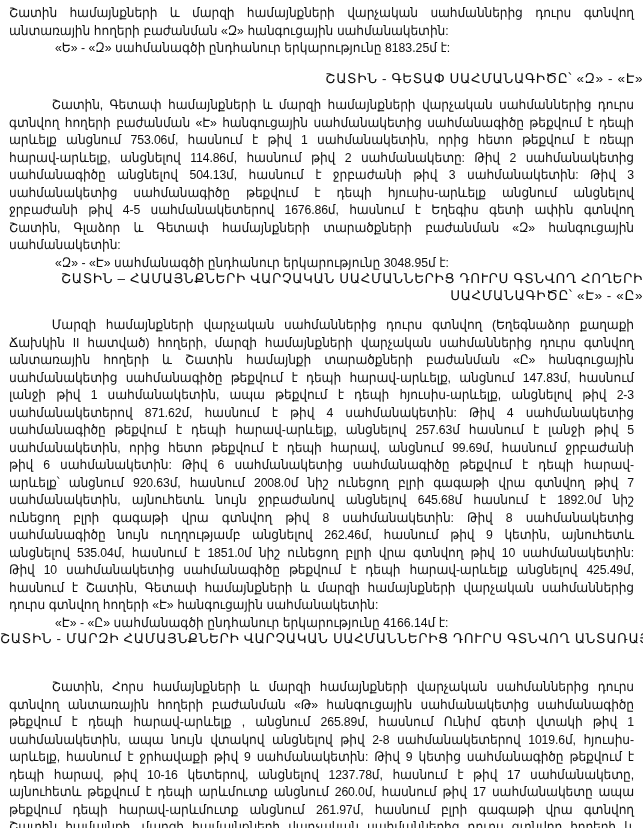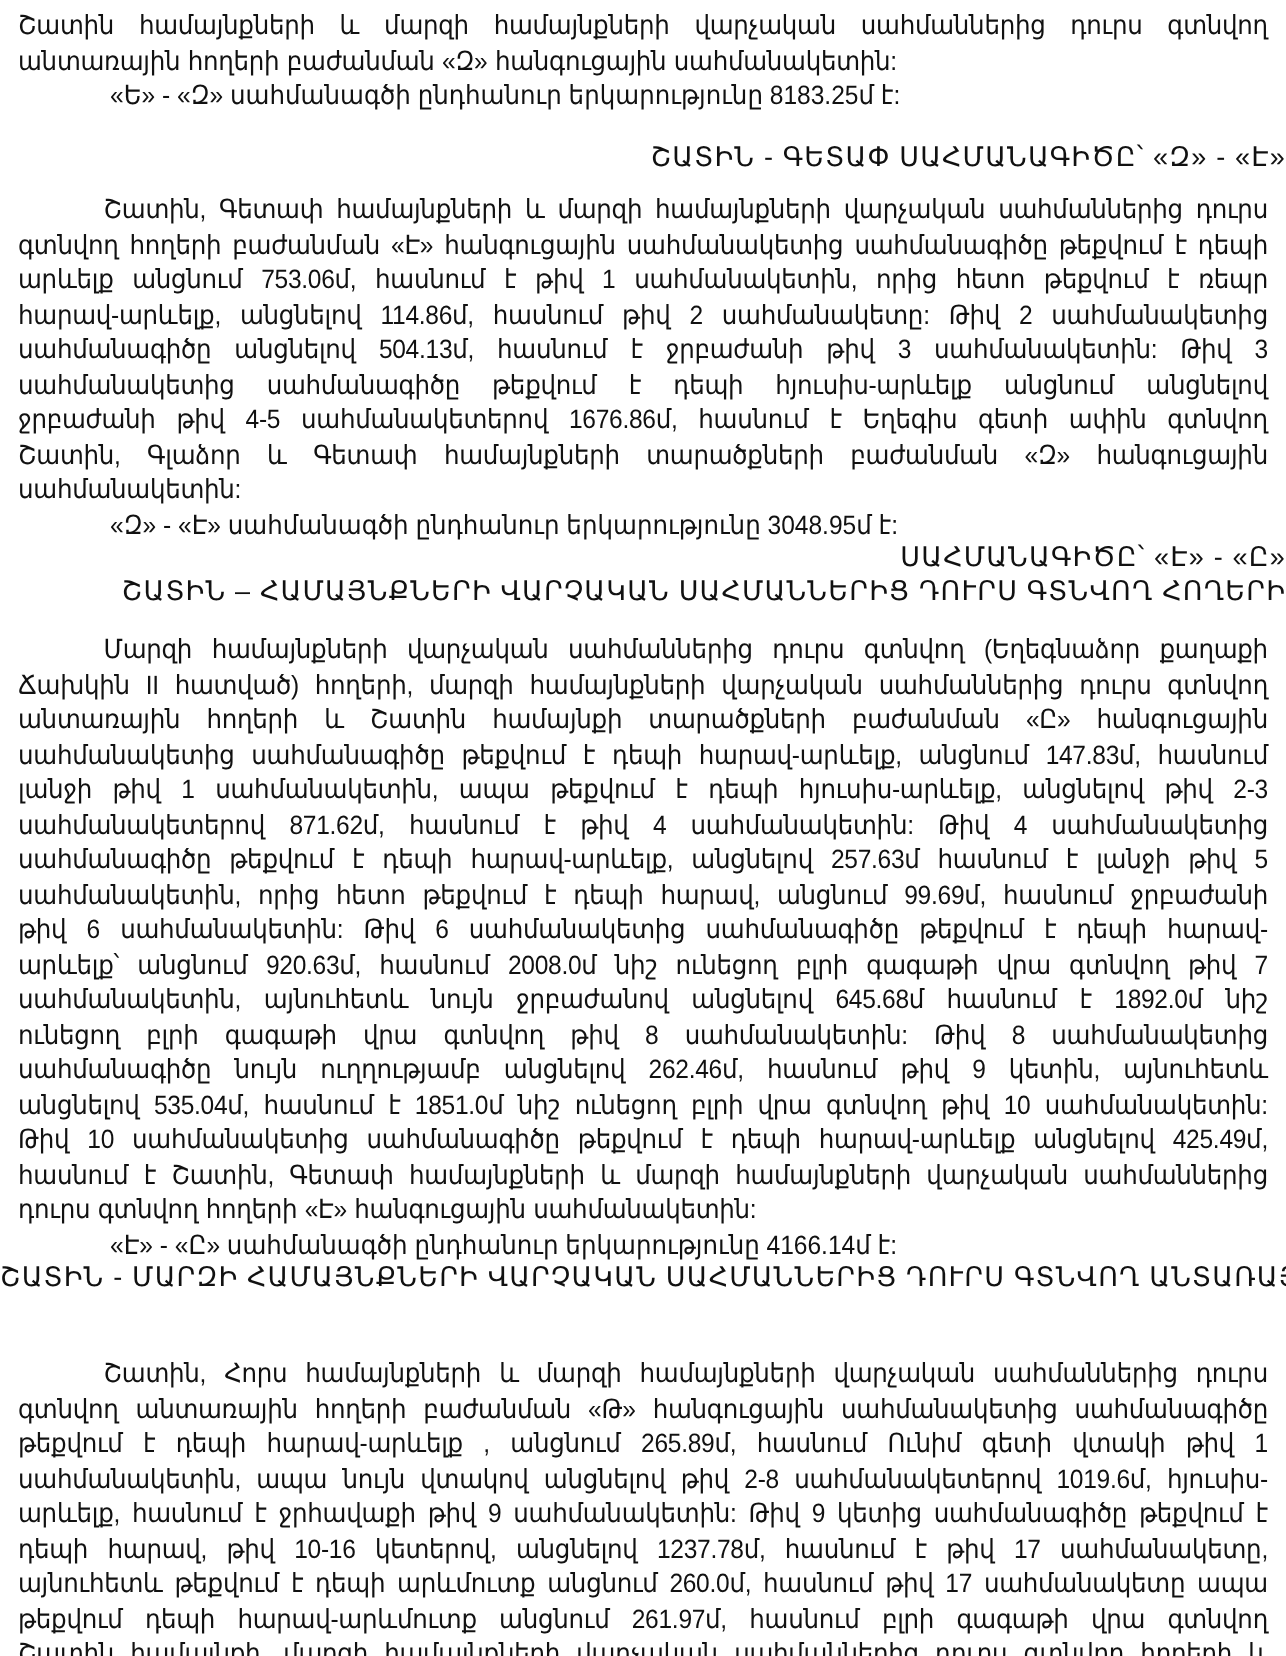--- a/index.html
+++ b/index.html
@@ -52,22 +52,22 @@
     <span class="ln">հարավ-արևելք, անցնելով 114.86մ, հասնում թիվ 2 սահմանակետը: Թիվ 2 սահմանակետից</span>
     <span class="ln">սահմանագիծը անցնելով 504.13մ, հասնում է ջրբաժանի թիվ 3 սահմանակետին: Թիվ 3</span>
     <span class="ln">սահմանակետից սահմանագիծը թեքվում է դեպի հյուսիս-արևելք անցնում անցնելով</span>
     <span class="ln">ջրբաժանի թիվ 4-5 սահմանակետերով 1676.86մ, հասնում է Եղեգիս գետի ափին գտնվող</span>
     <span class="ln">Շատին, Գլաձոր և Գետափ համայնքների տարածքների բաժանման «Զ» հանգուցային</span>
     <span class="ln last">սահմանակետին:</span>
   </div>
   <div class="total" style="top:254px">«Զ» - «Է» սահմանագծի ընդհանուր երկարությունը 3048.95մ է:</div>
 
   <div class="heading" style="top:270px">
+    <span class="hl">ՇԱՏԻՆ – ՀԱՄԱՅՆՔՆԵՐԻ ՎԱՐՉԱԿԱՆ ՍԱՀՄԱՆՆԵՐԻՑ ԴՈՒՐՍ ԳՏՆՎՈՂ ՀՈՂԵՐԻ</span>
     <span class="hl">ՍԱՀՄԱՆԱԳԻԾԸ՝ «Է» - «Ը»</span>
-    <span class="hl">ՇԱՏԻՆ – ՀԱՄԱՅՆՔՆԵՐԻ ՎԱՐՉԱԿԱՆ ՍԱՀՄԱՆՆԵՐԻՑ ԴՈՒՐՍ ԳՏՆՎՈՂ ՀՈՂԵՐԻ</span>
   </div>
   <div class="p" style="top:316px">
     <span class="ln indent">Մարզի համայնքների վարչական սահմաններից դուրս գտնվող (Եղեգնաձոր քաղաքի</span>
     <span class="ln">Ճախկին II հատված) հողերի, մարզի համայնքների վարչական սահմաններից դուրս գտնվող</span>
     <span class="ln">անտառային հողերի և Շատին համայնքի տարածքների բաժանման «Ը» հանգուցային</span>
     <span class="ln">սահմանակետից սահմանագիծը թեքվում է դեպի հարավ-արևելք, անցնում 147.83մ, հասնում</span>
     <span class="ln">լանջի թիվ 1 սահմանակետին, ապա թեքվում է դեպի հյուսիս-արևելք, անցնելով թիվ 2-3</span>
     <span class="ln">սահմանակետերով 871.62մ, հասնում է թիվ 4 սահմանակետին: Թիվ 4 սահմանակետից</span>
     <span class="ln">սահմանագիծը թեքվում է դեպի հարավ-արևելք, անցնելով 257.63մ հասնում է լանջի թիվ 5</span>
     <span class="ln">սահմանակետին, որից հետո թեքվում է դեպի հարավ, անցնում 99.69մ, հասնում ջրբաժանի</span>

